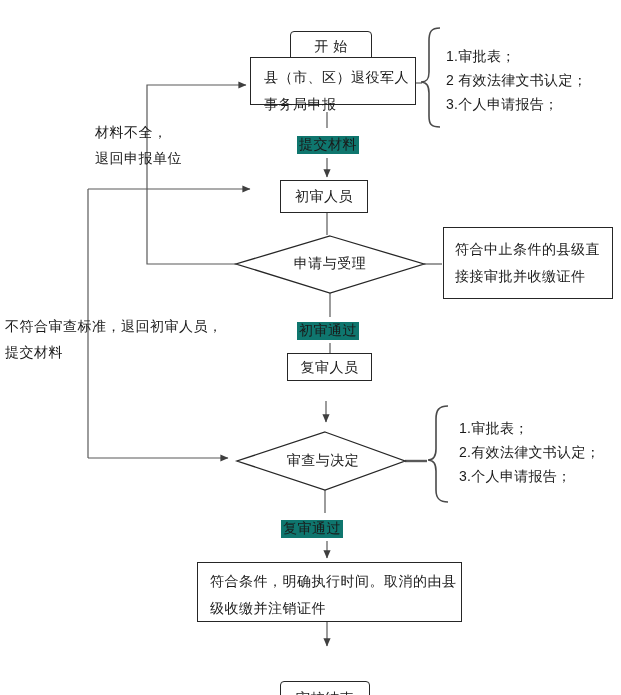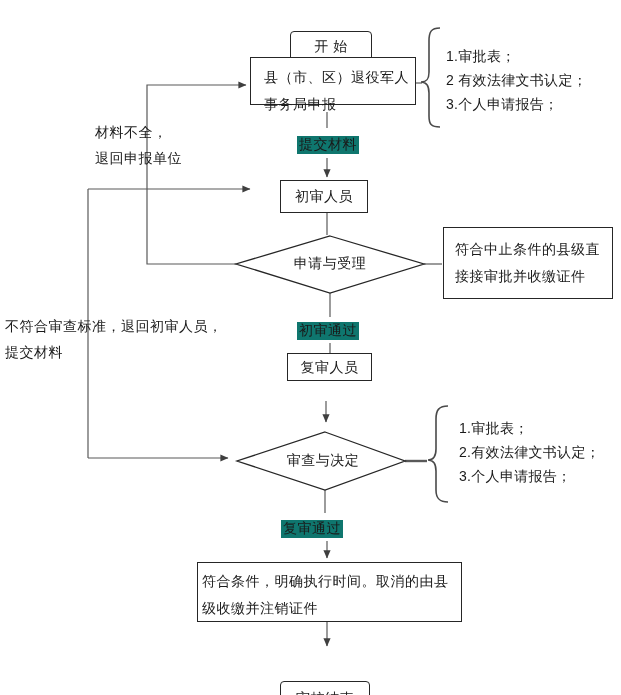--- a/index.html
+++ b/index.html
@@ -123,21 +123,21 @@
   <div class="flow-label" style="left:297px;top:322px;width:62px;">初审通过</div>
 
   <div class="node center" style="left:287px;top:353px;width:85px;height:28px;">
     <span>复审人员</span>
   </div>
 
   <div class="diamond-label" style="left:263px;top:452px;width:120px;">审查与决定</div>
 
   <div class="flow-label" style="left:281px;top:520px;width:62px;">复审通过</div>
 
-  <div class="node pad" style="left:197px;top:562px;width:265px;height:60px;padding-top:5px;padding-left:4px;">
+  <div class="node pad" style="left:197px;top:562px;width:265px;height:60px;padding-top:5px;padding-left:12px;">
     <div>符合条件，明确执行时间。取消的由县</div>
     <div>级收缴并注销证件</div>
   </div>
 
   <div class="node rounded center" style="left:280px;top:653px;width:90px;height:35px;">
     <span>审核结束</span>
   </div>
 
   <div class="note" style="left:95px;top:119px;">
     <div>材料不全，</div>

